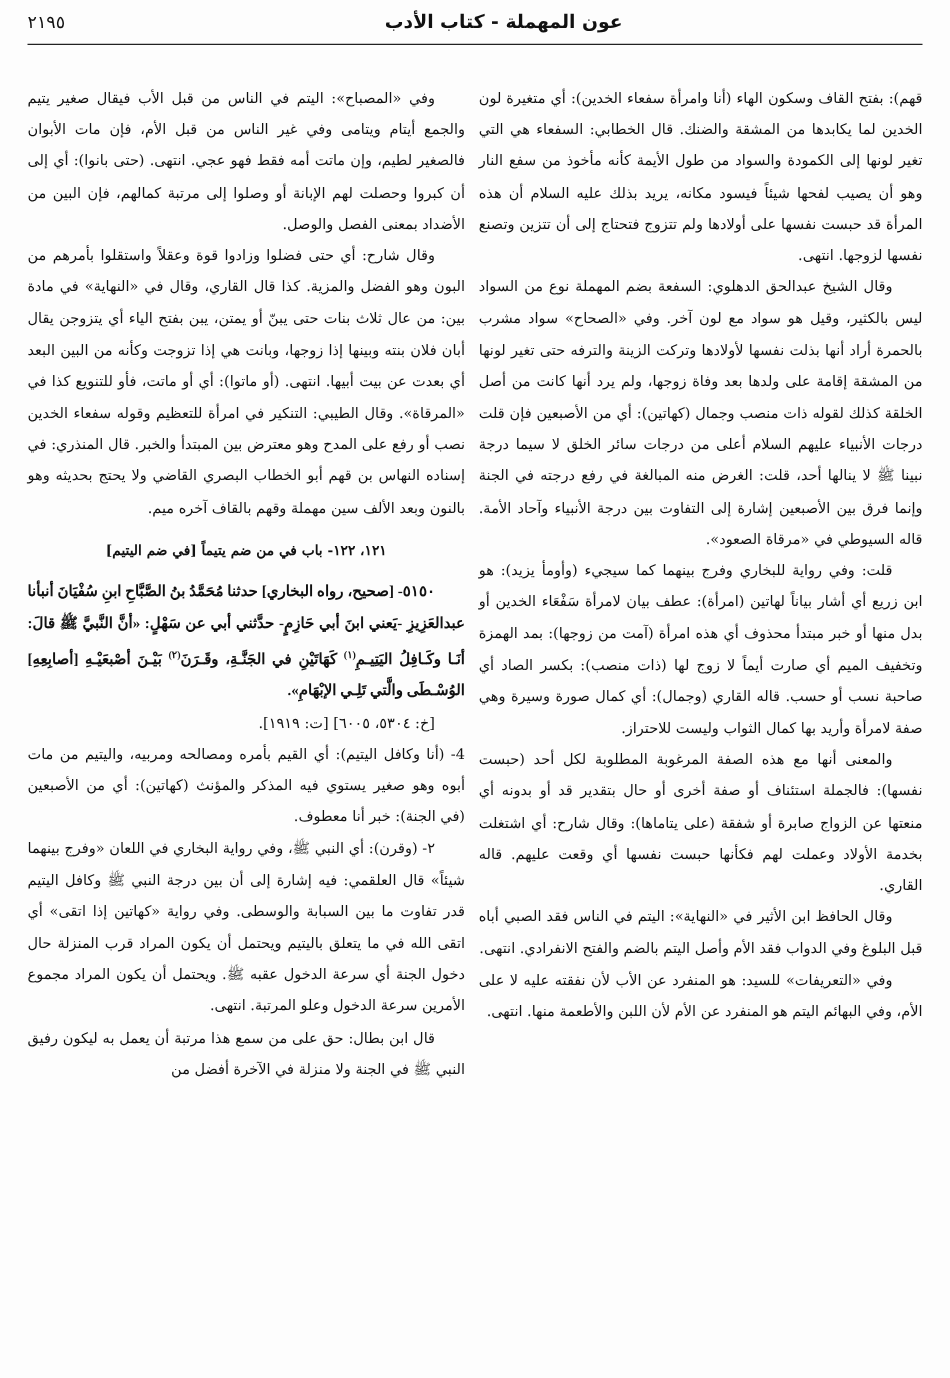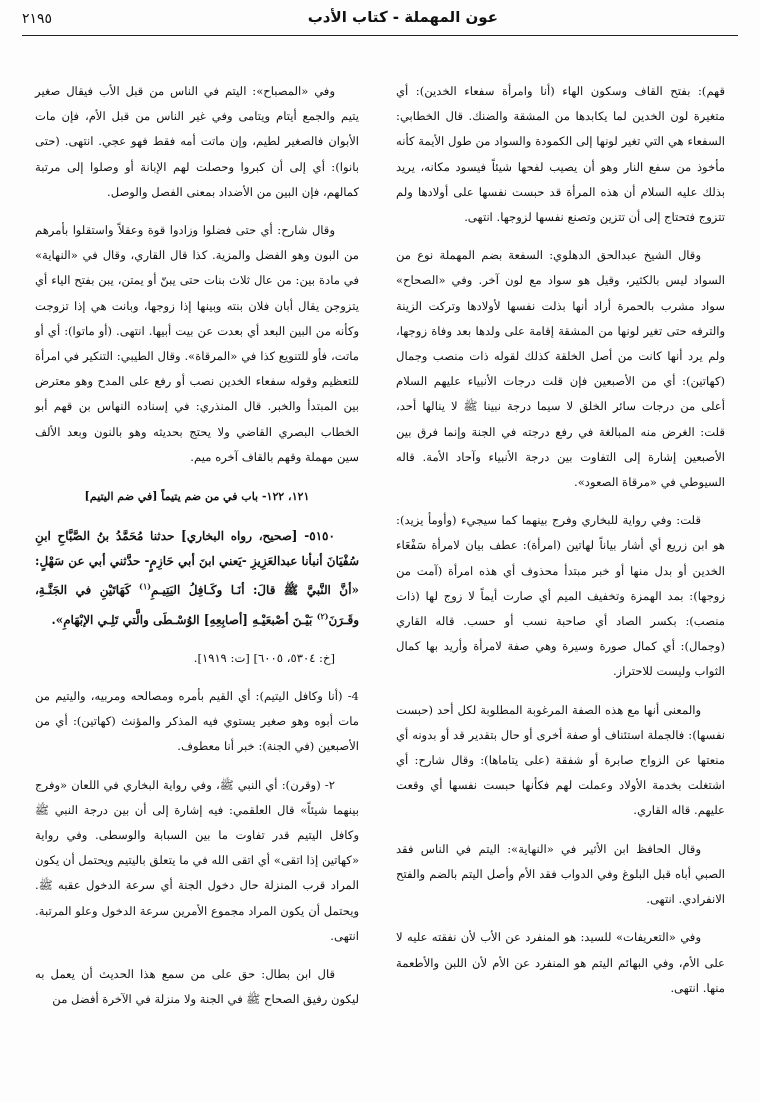--- a/index.html
+++ b/index.html
@@ -6,25 +6,25 @@
     body { width: 760px; height: 1102px; position: relative; overflow: hidden; color: #111; }
     .page { position: absolute; left: 0; top: 0; width: 760px; height: 1102px; background: #fdfdfd; }
     .header { position: absolute; left: 22px; right: 22px; top: 8px; height: 26px; direction: rtl; }
     .header-title { position: absolute; right: 240px; top: 0; font-family: "DejaVu Sans", sans-serif; font-weight: bold; font-size: 15px; }
     .page-number { position: absolute; left: 0; top: 2px; font-family: "DejaVu Sans", sans-serif; font-size: 14px; text-align: center; }
     .rule { position: absolute; left: 22px; right: 22px; top: 35px; border-top: 1.5px solid #222; }
     .col { position: absolute; top: 66px; direction: rtl; text-align: justify; text-align-last: right;
            font-family: "DejaVu Serif", serif; font-size: 11.6px; line-height: 25.2px; }
     .col-right { right: 22px; width: 355px; }
     .col-left { left: 22px; width: 350px; }
-    .para { margin: 13px; }
+    .para { margin: 0; }
     .indent { text-indent: 24px; }
     .chapter { font-family: "DejaVu Serif", serif; font-weight: bold; font-size: 11px; text-align: center;
                text-align-last: center; margin: 8px 0 6px 0; line-height: 28px; }
-    .hadith { font-weight: bold; font-size: 12px; }
+    .hadith { font-weight: bold; font-size: 12px; font-family: Liberation Serif, serif; }
     .sup { font-size: 8px; vertical-align: super; }
   </style>
 </head>
 <body>
 
 <div class="page">
   <div class="header">
     <span class="header-title">عون المهملة - كتاب الأدب</span>
     <span class="page-number">٢١٩٥</span>
   </div>
@@ -40,15 +40,15 @@
   </div>
 
   <div class="col col-left">
     <p class="para indent">وفي «المصباح»: اليتم في الناس من قبل الأب فيقال صغير يتيم والجمع أيتام ويتامى وفي غير الناس من قبل الأم، فإن مات الأبوان فالصغير لطيم، وإن ماتت أمه فقط فهو عجي. انتهى. (حتى بانوا): أي إلى أن كبروا وحصلت لهم الإبانة أو وصلوا إلى مرتبة كمالهم، فإن البين من الأضداد بمعنى الفصل والوصل.</p>
     <p class="para indent">وقال شارح: أي حتى فضلوا وزادوا قوة وعقلاً واستقلوا بأمرهم من البون وهو الفضل والمزية. كذا قال القاري، وقال في «النهاية» في مادة بين: من عال ثلاث بنات حتى يبنّ أو يمتن، يبن بفتح الياء أي يتزوجن يقال أبان فلان بنته وبينها إذا زوجها، وبانت هي إذا تزوجت وكأنه من البين البعد أي بعدت عن بيت أبيها. انتهى. (أو ماتوا): أي أو ماتت، فأو للتنويع كذا في «المرقاة». وقال الطيبي: التنكير في امرأة للتعظيم وقوله سفعاء الخدين نصب أو رفع على المدح وهو معترض بين المبتدأ والخبر. قال المنذري: في إسناده النهاس بن قهم أبو الخطاب البصري القاضي ولا يحتج بحديثه وهو بالنون وبعد الألف سين مهملة وقهم بالقاف آخره ميم.</p>
     <div class="chapter">١٢١، ١٢٢- باب في من ضم يتيماً [في ضم اليتيم]</div>
     <p class="para indent hadith"><span>٥١٥٠- [صحيح، رواه البخاري] حدثنا مُحَمَّدُ بنُ الصَّبَّاحِ ابنِ سُفْيَانَ أنبأنا عبدالعَزِيزِ -يَعني ابنَ أبي حَازِمٍ- حدَّثني أبي عن سَهْلٍ: «أنَّ النَّبيَّ ﷺ قالَ: أنَـا وكَـافِلُ اليَتِيـمِ</span><span class="sup">(١)</span><span> كَهَاتَيْنِ في الجَنَّـةِ، وقَـرَنَ</span><span class="sup">(٢)</span><span> بَيْـنَ أصْبعَيْـهِ [أصابِعِهِ] الوُسْـطَى والَّتي تَلِـي الإبْهَامِ».</span></p>
     <p class="para indent">[خ: ٥٣٠٤، ٦٠٠٥] [ت: ١٩١٩].</p>
     <p class="para">4- (أنا وكافل اليتيم): أي القيم بأمره ومصالحه ومربيه، واليتيم من مات أبوه وهو صغير يستوي فيه المذكر والمؤنث (كهاتين): أي من الأصبعين (في الجنة): خبر أنا معطوف.</p>
     <p class="para indent">٢- (وقرن): أي النبي ﷺ، وفي رواية البخاري في اللعان «وفرج بينهما شيئاً» قال العلقمي: فيه إشارة إلى أن بين درجة النبي ﷺ وكافل اليتيم قدر تفاوت ما بين السبابة والوسطى. وفي رواية «كهاتين إذا اتقى» أي اتقى الله في ما يتعلق باليتيم ويحتمل أن يكون المراد قرب المنزلة حال دخول الجنة أي سرعة الدخول عقبه ﷺ. ويحتمل أن يكون المراد مجموع الأمرين سرعة الدخول وعلو المرتبة. انتهى.</p>
-    <p class="para indent">قال ابن بطال: حق على من سمع هذا الحديث أن يعمل به ليكون رفيق الصحاح ﷺ في الجنة ولا منزلة في الآخرة أفضل من</p>
+    <p class="para indent">قال ابن بطال: حق على من سمع هذا مرتبة أن يعمل به ليكون رفيق النبي ﷺ في الجنة ولا منزلة في الآخرة أفضل من</p>
   </div>
 </div>
 
 </body></html>

